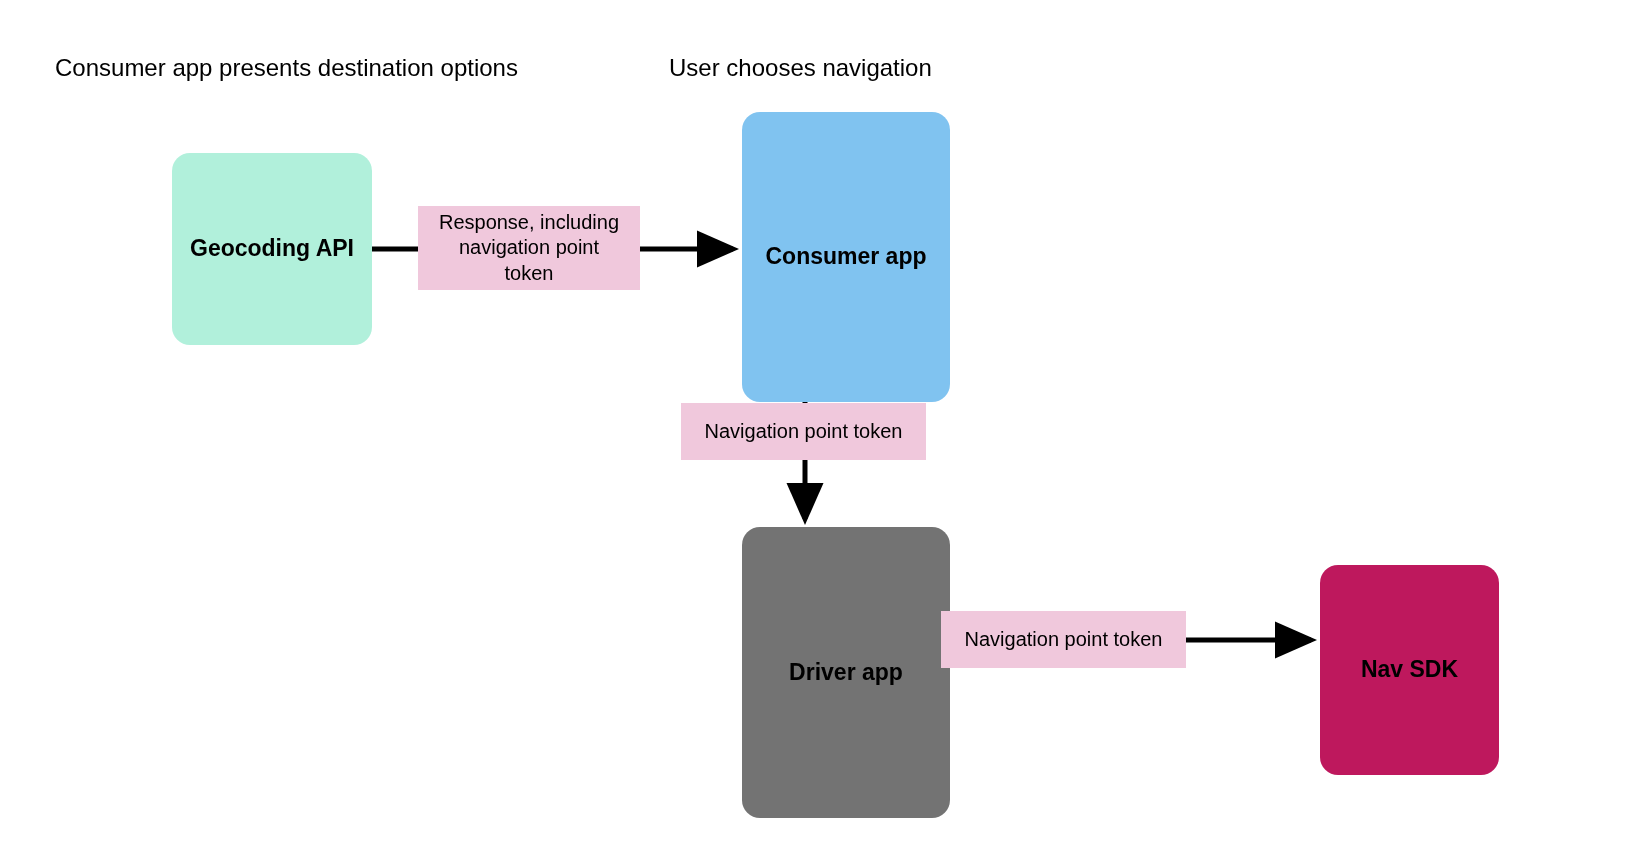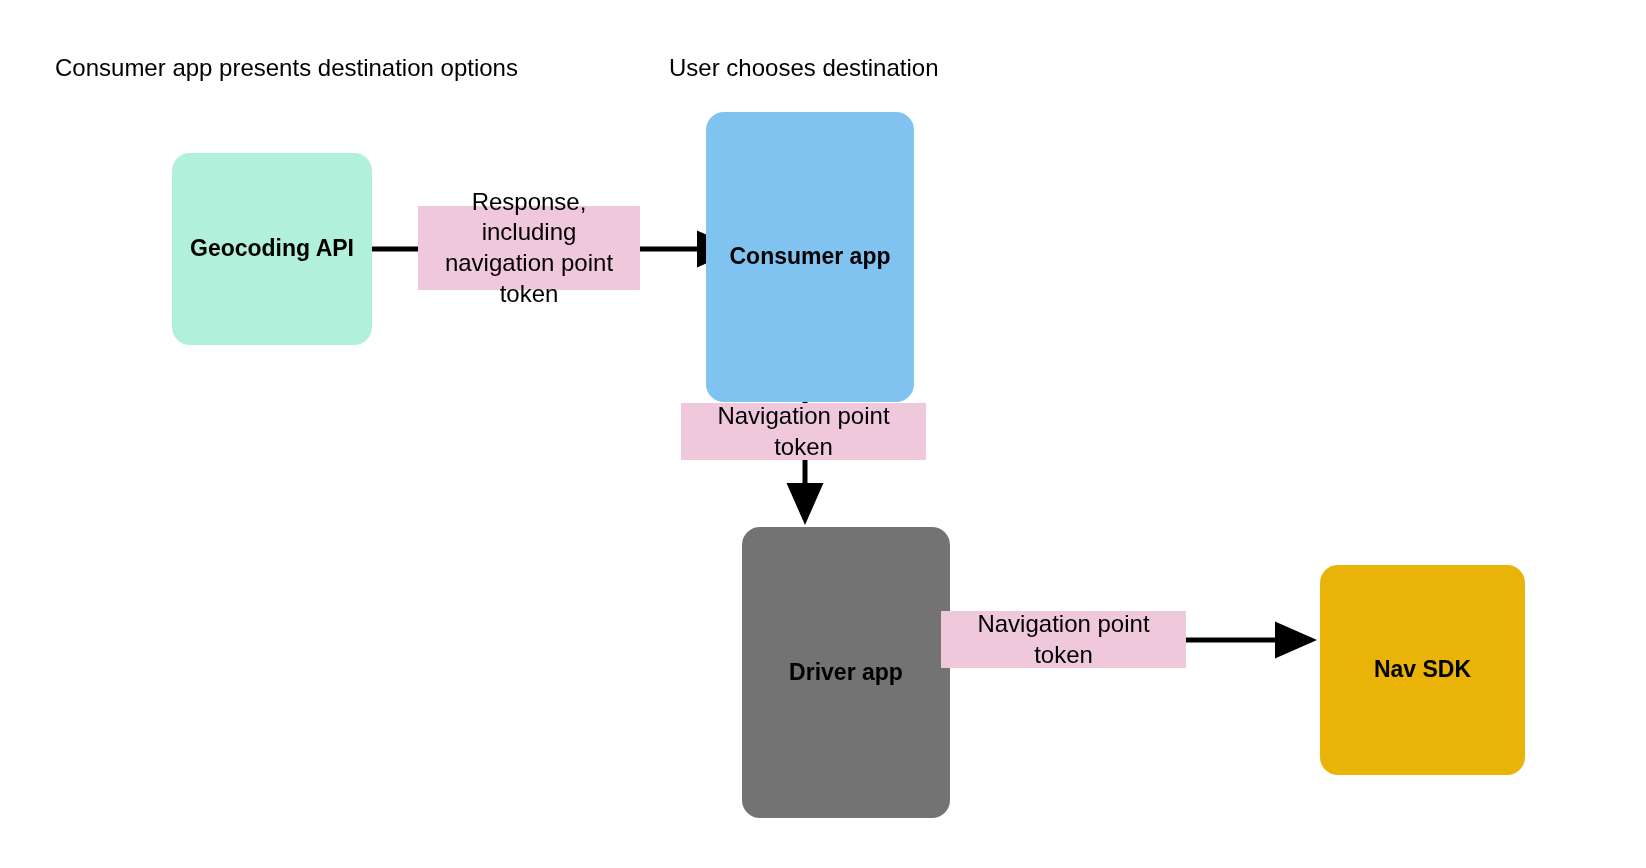--- a/index.html
+++ b/index.html
@@ -44,49 +44,49 @@
     font-weight: bold;
     color: #000000;
     line-height: 1.2;
   }
   #node-geocoding-api {
     left: 172px; top: 153px;
     width: 200px; height: 192px;
     background: #b1f0db;
   }
   #node-consumer-app {
-    left: 706px; top: 112px;
+    left: 742px; top: 112px;
     width: 208px; height: 290px;
     background: #80c3f0;
   }
   #node-driver-app {
     left: 742px; top: 527px;
     width: 208px; height: 291px;
     background: #737373;
   }
   #node-nav-sdk {
     left: 1320px; top: 565px;
-    width: 205px; height: 210px;
-    background: #eab308;
+    width: 179px; height: 210px;
+    background: #be185d;
   }
 
   
   #connectors {
     position: absolute;
     left: 0; top: 0;
     width: 1646px; height: 868px;
     pointer-events: none;
   }
 
   
   .edge-label {
     position: absolute;
     background: #f0c8dc;
     color: #000000;
-    font-size: 24px;
+    font-size: 20px;
     line-height: 1.28;
     display: flex;
     align-items: center;
     justify-content: center;
     text-align: center;
     padding: 4px 8px;
     white-space: pre-line;
   }
   #label-geocoding-to-consumer {
     left: 418px; top: 206px;
@@ -100,21 +100,21 @@
     left: 941px; top: 611px;
     width: 245px; height: 57px;
   }
 </style>
 </head>
 <body>
 
 <div id="canvas">
 
   <div class="col-header" id="header-0">Consumer app presents destination options</div>
-  <div class="col-header" id="header-1">User chooses destination</div>
+  <div class="col-header" id="header-1">User chooses navigation</div>
 
   <svg id="connectors" viewBox="0 0 1646 868" width="1646" height="868">
     <defs>
       <marker id="arrowhead" markerWidth="9" markerHeight="9" refX="7.2" refY="4.5" orient="auto" markerUnits="strokeWidth">
         <path d="M0,0.8 L8.4,4.5 L0,8.2 z" fill="#000000"></path>
       </marker>
     </defs>
 
     <g>
       <line x1="372" y1="249" x2="420" y2="249" stroke="#000000" stroke-width="5"></line>

